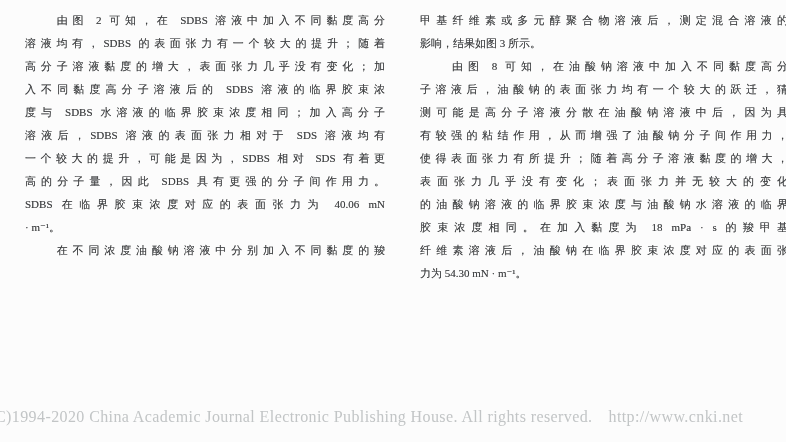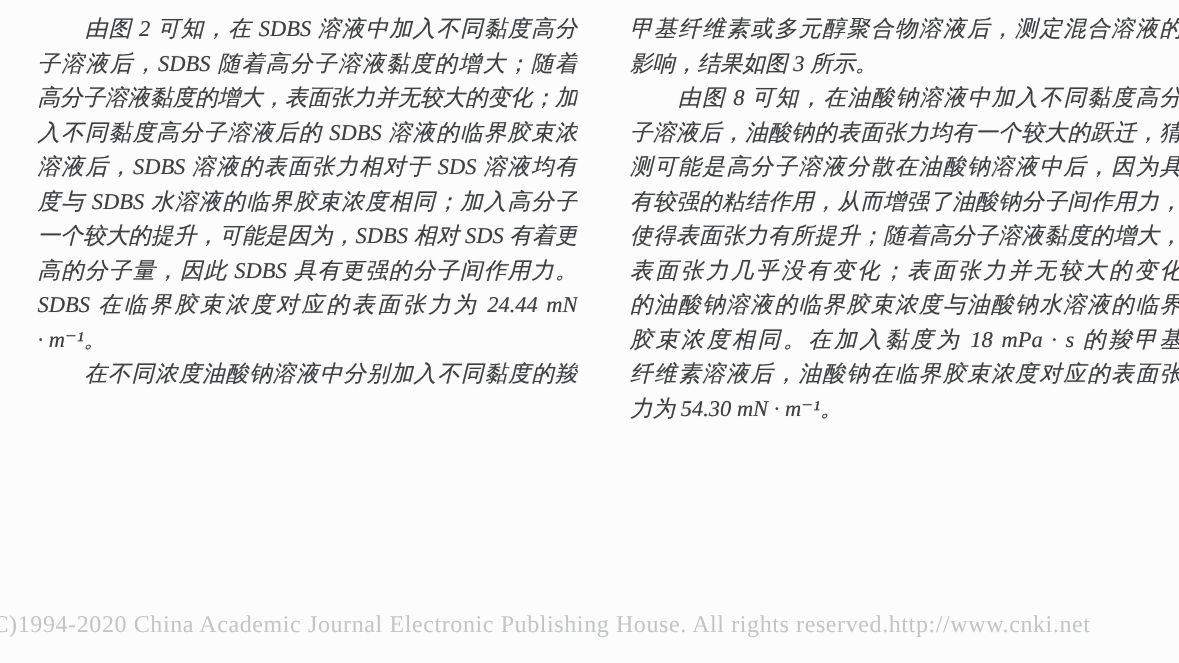--- a/index.html
+++ b/index.html
@@ -17,63 +17,63 @@
   }
   .column {
     position: absolute;
     top: 9px;
   }
   .col-left  { left: 25px;  width: 360px; }
   .col-right { left: 420px; width: 368px; }
   .tline {
     height: 23px;
     line-height: 23px;
-    font-size: 15px;
+    font-size: 11px;
     color: #3d3f41;
     text-align: justify;
     text-align-last: justify;
     text-justify: inter-character;
     overflow: hidden;
     
     text-shadow: 0 0 0.5px rgba(70,70,70,0.55);
-    font-style: italic;
   }
   .tline.no-stretch {
     text-align: center;
     text-align-last: left;
   }
   .footer {
     position: absolute;
     left: -5px;
     top: 406px;
     width: 786px;
     white-space: nowrap;
     font-size: 16px;
     line-height: 22px;
     color: #c2c5c6;
     letter-spacing: 0.4px;
   }
   .footer .url {
+    margin-left: 16px;
   }
 </style>
 </head>
 <body>
 
 <div class="page">
 
   <div class="column col-left">
     <div class="tline">　　由图 2 可知，在 SDBS 溶液中加入不同黏度高分</div>
-    <div class="tline">子溶液后，SDBS 随着高分子溶液黏度的增大；随着</div>
-    <div class="tline">高分子溶液黏度的增大，表面张力并无较大的变化；加</div>
+    <div class="tline">溶液均有，SDBS 的表面张力有一个较大的提升；随着</div>
+    <div class="tline">高分子溶液黏度的增大，表面张力几乎没有变化；加</div>
     <div class="tline">入不同黏度高分子溶液后的 SDBS 溶液的临界胶束浓</div>
+    <div class="tline">度与 SDBS 水溶液的临界胶束浓度相同；加入高分子</div>
     <div class="tline">溶液后，SDBS 溶液的表面张力相对于 SDS 溶液均有</div>
-    <div class="tline">度与 SDBS 水溶液的临界胶束浓度相同；加入高分子</div>
     <div class="tline">一个较大的提升，可能是因为，SDBS 相对 SDS 有着更</div>
     <div class="tline">高的分子量，因此 SDBS 具有更强的分子间作用力。</div>
-    <div class="tline">SDBS 在临界胶束浓度对应的表面张力为 24.44 mN</div>
+    <div class="tline">SDBS 在临界胶束浓度对应的表面张力为 40.06 mN</div>
     <div class="tline no-stretch">· m⁻¹。</div>
     <div class="tline">　　在不同浓度油酸钠溶液中分别加入不同黏度的羧</div>
   </div>
 
   <div class="column col-right">
     <div class="tline">甲基纤维素或多元醇聚合物溶液后，测定混合溶液的</div>
     <div class="tline no-stretch">影响，结果如图 3 所示。</div>
     <div class="tline">　　由图 8 可知，在油酸钠溶液中加入不同黏度高分</div>
     <div class="tline">子溶液后，油酸钠的表面张力均有一个较大的跃迁，猜</div>
     <div class="tline">测可能是高分子溶液分散在油酸钠溶液中后，因为具</div>

